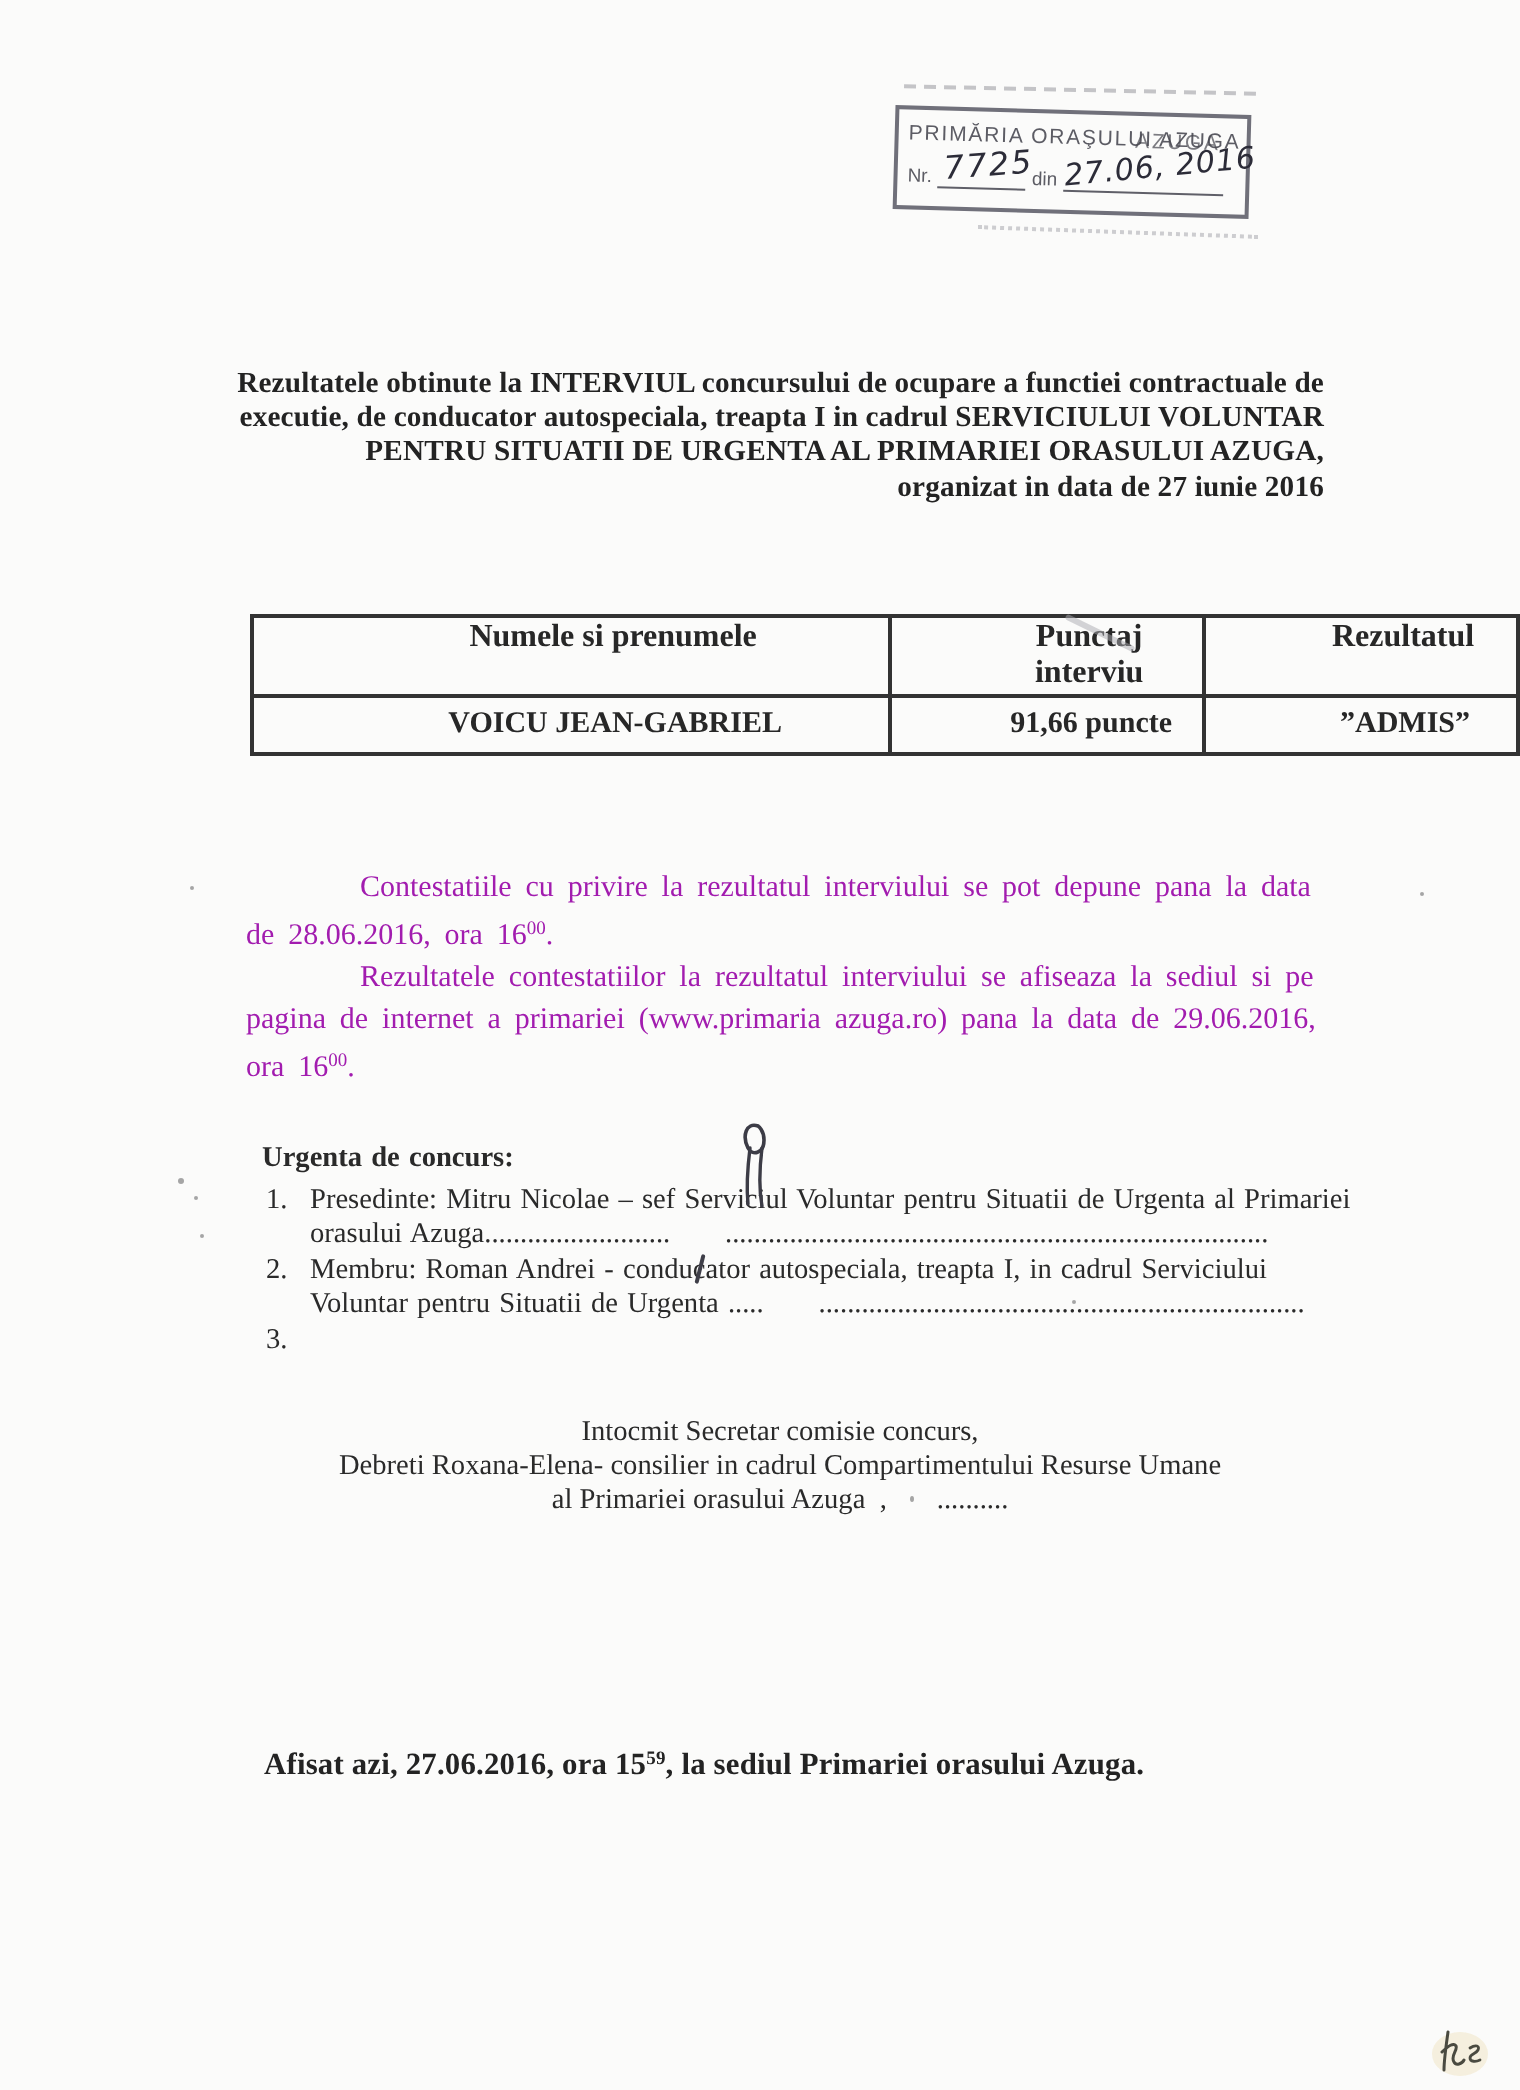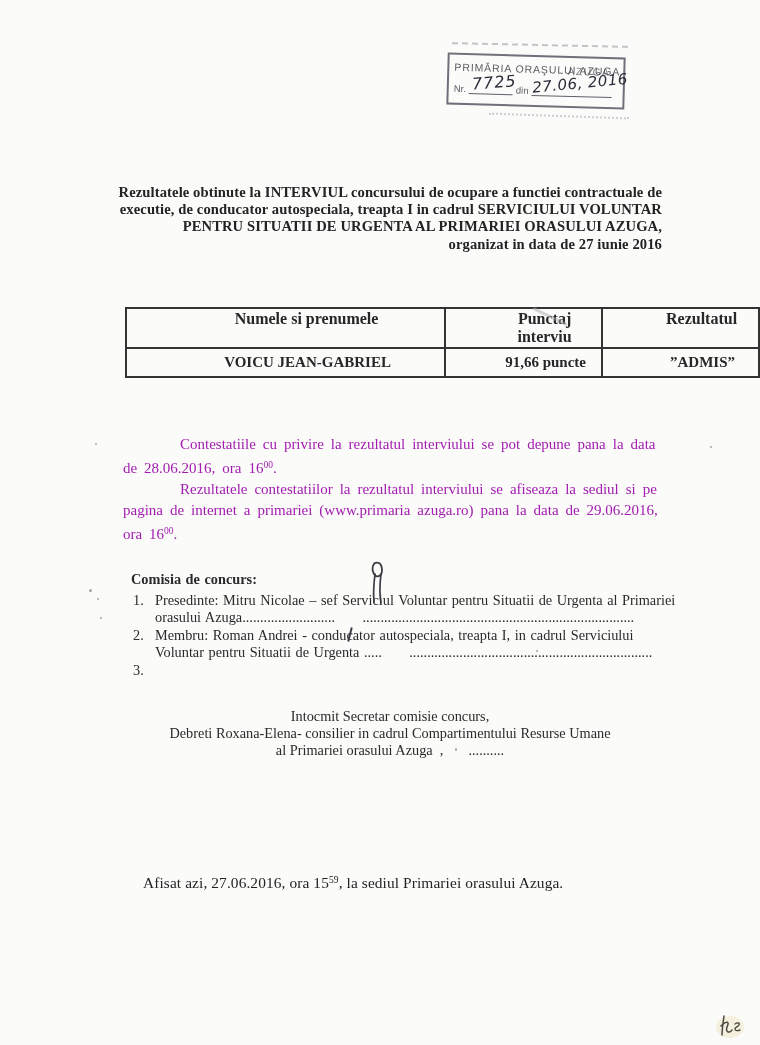--- a/index.html
+++ b/index.html
@@ -71,21 +71,21 @@
   .signature-svg{position:absolute;left:363px;top:560px;width:30px;height:46px;}
   .ink-slash{position:absolute;left:349px;top:627px;width:2px;height:15px;background:#3e3e48;transform:rotate(14deg);border-radius:1px;}
   
   .signoff{
     position:absolute;left:136px;top:708px;width:508px;text-align:center;
     font-size:14.3px;line-height:17.2px;white-space:pre-line;color:#2a2a2a;
   }
   
   .footer-line{
     position:absolute;left:132px;top:874px;
-    font-size:15.4px;font-weight:normal;letter-spacing:.1px;color:#232323;margin-left:11px;
+    font-size:15.4px;font-weight:bold;letter-spacing:.1px;color:#232323;
   }
   
   .initials-svg{position:absolute;left:712px;top:1010px;width:36px;height:32px;}
   .speck{position:absolute;background:#6d6d6d;border-radius:50%;opacity:.6;}
 </style>
 </head>
 <body>
 
 <div class="page">
 
@@ -133,21 +133,21 @@
 
   <div class="par-block">
     <p><span>Contestatiile cu privire la rezultatul interviului se pot depune pana la data
 de 28.06.2016, ora 16</span><sup class="tt">00</sup><span>.</span></p>
     <p><span>Rezultatele contestatiilor la rezultatul interviului se afiseaza la sediul si pe
 pagina de internet a primariei (www.primaria azuga.ro) pana la data de 29.06.2016,
 ora 16</span><sup class="tt">00</sup><span>.</span></p>
   </div>
 
   <div class="committee">
-    <p class="committee-heading">Comisia de concurs:</p>
+    <p class="committee-heading">Urgenta de concurs:</p>
     <div class="citem">
       <span class="num">1.</span><span class="ctext">Presedinte: Mitru Nicolae – sef Serviciul Voluntar pentru Situatii de Urgenta al Primariei
 orasului Azuga..........................&nbsp;&nbsp;&nbsp;&nbsp;&nbsp;&nbsp;............................................................................</span>
     </div>
     <div class="citem">
       <span class="num">2.</span><span class="ctext">Membru: Roman Andrei - conducator autospeciala, treapta I, in cadrul Serviciului
 Voluntar pentru Situatii de Urgenta .....&nbsp;&nbsp;&nbsp;&nbsp;&nbsp;&nbsp;....................................................................</span>
     </div>
     <div class="citem">
       <span class="num">3.</span>

